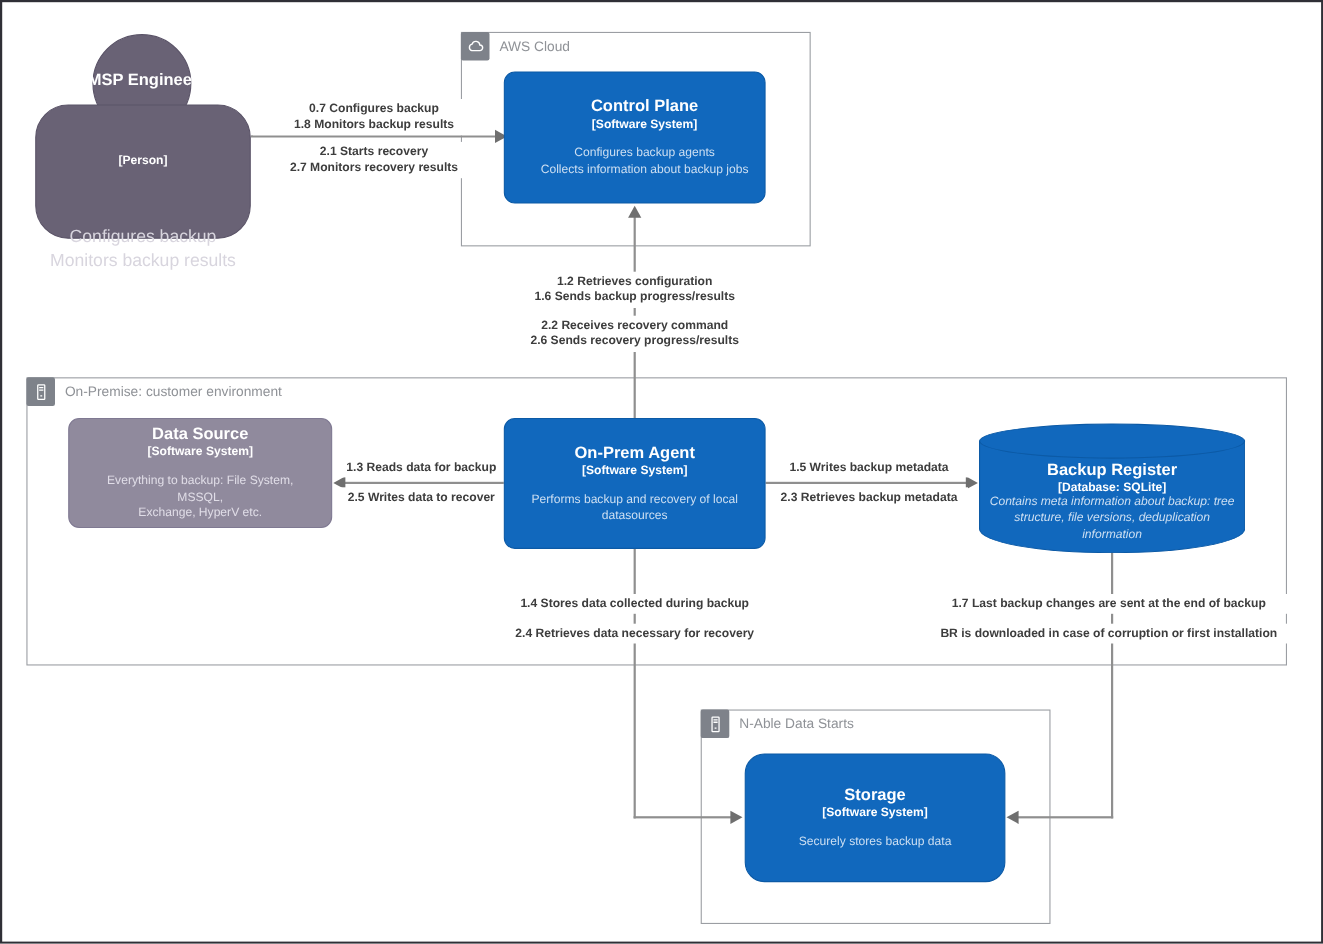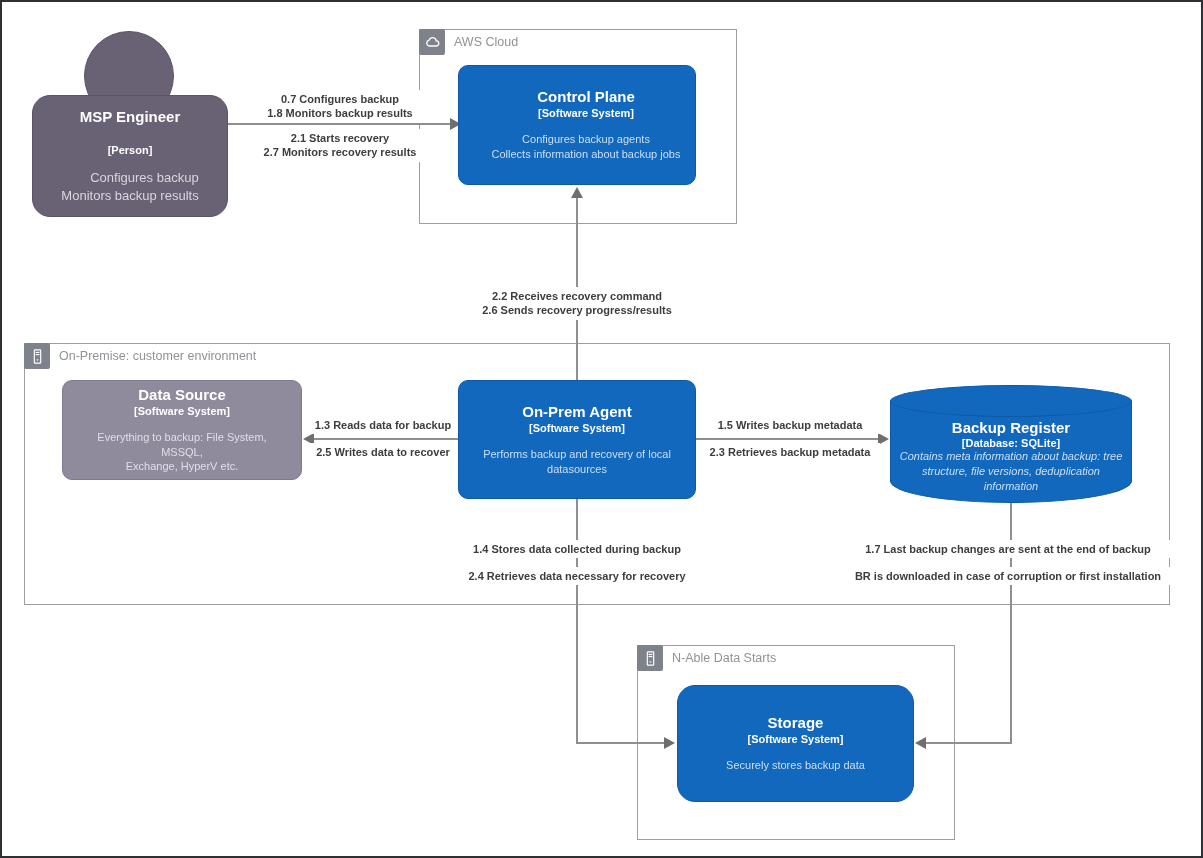--- a/index.html
+++ b/index.html
@@ -19,26 +19,26 @@
           display:flex; flex-direction:column; align-items:center; justify-content:center; padding:8px 14px; }
   .node .title { font-size:15px; font-weight:bold; line-height:1.2; }
   .node .ntype { font-size:11px; font-weight:bold; margin-top:1px; }
   .node .desc  { font-size:11px; margin-top:13px; white-space:pre-line; line-height:1.35; }
   .blue { background:#1168bd; border:1.5px solid #0c5aa6; }
   .blue .desc { color:#cddff2; }
   .ext  { background:#908a9d; border:1.5px solid #7f7992; }
   .ext .desc { color:#e0dde7; }
   
   .person-head { position:absolute; border-radius:50%; background:#696275; border:1px solid #5b5468; box-sizing:border-box; }
-  .person-body { position:absolute; background:#696275; border:1px solid #5b5468; border-radius:18px;
+  .person-body { position:absolute; background:#696275; border:1px solid #5b5468; border-radius:30px;
                  box-sizing:border-box; color:#fff; text-align:center; display:flex; flex-direction:column;
-                 align-items:center; justify-content:center; padding:4px 10px; }
+                 align-items:center; justify-content:center; padding:4px 10px;gap:40px; }
   .person-body .title { font-size:15px; font-weight:bold; }
   .person-body .ntype { font-size:11px; font-weight:bold; margin-top:19px; }
-  .person-body .desc  { font-size:13px; margin-top:13px; white-space:pre-line; line-height:1.35; color:#d8d5de;text-align:right; }
+  .person-body .desc  { font-size:16px; margin-top:13px; white-space:pre-line; line-height:1.35; color:#d8d5de; }
   
   .cylinder { position:absolute; }
   .cyl-top  { position:absolute; top:0; left:0; right:0; height:32px; background:#1168bd;
               border:1.5px solid #0c5aa6; border-radius:50%; box-sizing:border-box; }
   .cyl-body { position:absolute; top:16px; left:0; right:0; bottom:0; background:#1168bd;
               border:1.5px solid #0c5aa6; border-top:none; box-sizing:border-box;
               border-radius:0 0 50% 50% / 0 0 22px 22px; }
   .cyl-text { position:absolute; top:30px; left:0; right:0; bottom:6px; color:#fff; text-align:center;
               display:flex; flex-direction:column; align-items:center; justify-content:flex-start; padding:4px 8px; }
   .cyl-text .title { font-size:15px; font-weight:bold; }
@@ -117,20 +117,24 @@
 
   <div class="rel" style="left:228px; top:88px; width:220px;">
     <span>0.7 Configures backup</span>
     <span>1.8 Monitors backup results</span>
   </div>
   <div class="rel" style="left:228px; top:127px; width:220px;">
     <span>2.1 Starts recovery</span>
     <span>2.7 Monitors recovery results</span>
   </div>
 
+  <div class="rel" style="left:425px; top:245px; width:300px;">
+    <span>1.2 Retrieves configuration</span>
+    <span>1.6 Sends backup progress/results</span>
+  </div>
   <div class="rel" style="left:425px; top:285px; width:300px;">
     <span>2.2 Receives recovery command</span>
     <span>2.6 Sends recovery progress/results</span>
   </div>
 
   <div class="rel" style="left:301px; top:414px; width:160px;">
     <span>1.3 Reads data for backup</span>
   </div>
   <div class="rel" style="left:301px; top:441px; width:160px;">
     <span>2.5 Writes data to recover</span>

